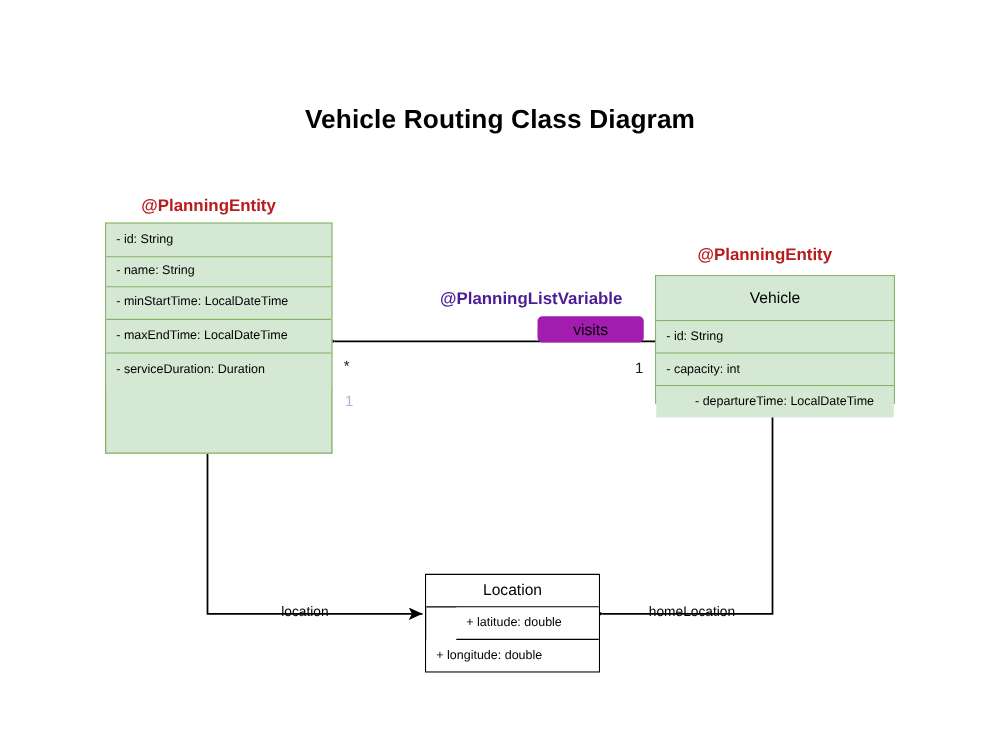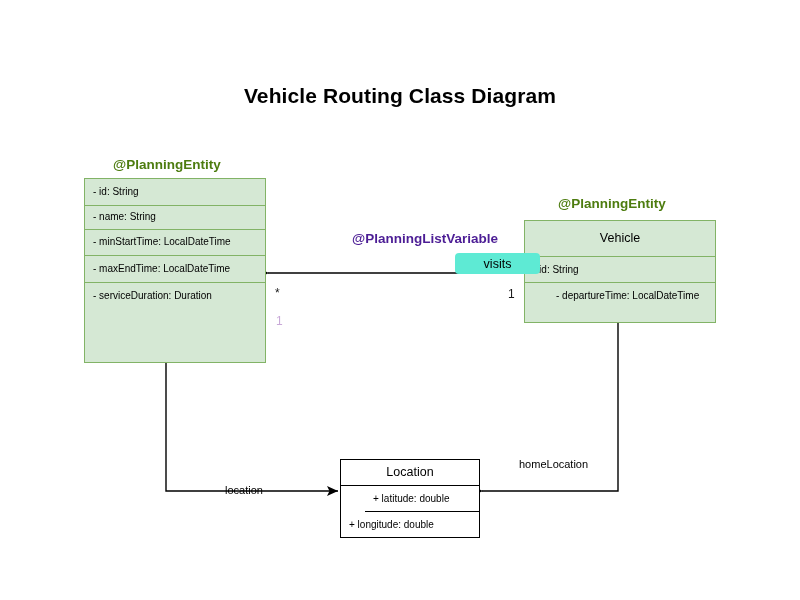--- a/index.html
+++ b/index.html
@@ -38,21 +38,21 @@
     color: #000000;
   }
 
   
   .stereotype {
     position: absolute;
     font-size: 13.5px;
     font-weight: bold;
     white-space: nowrap;
   }
-  .stereotype.green  { color: #4d7c0f; }
+  .stereotype.green  { color: #b91c1c; }
   .stereotype.orange { color: #4c1d95; }
 
   
   .uml-class {
     position: absolute;
     box-sizing: border-box;
   }
   .uml-class .row {
     box-sizing: border-box;
     font-size: 10px;
@@ -91,29 +91,28 @@
   .uml-class.plain .row {
     background: #ffffff;
     border-bottom: 1px solid #000000;
     color: #000000;
   }
   .uml-class.plain .row:last-child { border-bottom: none; }
 
   
   .assoc-badge {
     position: absolute;
-    background: #5eead4;
+    background: #a21caf;
     border-radius: 4px;
     font-size: 12.5px;
     color: #000000;
     display: flex;
     align-items: center;
     justify-content: center;
     white-space: nowrap;
-    margin-left: 25px;
   }
 
   
   .edge-label {
     position: absolute;
     font-size: 11px;
     color: #000000;
     white-space: nowrap;
   }
   .multiplicity {
@@ -159,20 +158,21 @@
     <div class="row attr" style="height:26.5px;">- minStartTime: LocalDateTime</div>
     <div class="row attr" style="height:26.5px;">- maxEndTime: LocalDateTime</div>
     <div class="row attr" style="height:26px;text-align:center;">- serviceDuration: Duration</div>
   </div>
 
   <div class="stereotype green" style="left:558px; top:196px;">@PlanningEntity</div>
 
   <div class="uml-class green" style="left:524px; top:220px; width:192px; height:103px;">
     <div class="row header" style="height:36px;">Vehicle</div>
     <div class="row attr" style="height:26px;">- id: String</div>
+    <div class="row attr" style="height:26px;">- capacity: int</div>
     <div class="row attr" style="height:25px;padding-left:31px;">- departureTime: LocalDateTime</div>
   </div>
 
   <div class="uml-class plain" style="left:340px; top:459px; width:140px; height:79px;">
     <div class="row header" style="height:26px;">Location</div>
     <div class="row attr" style="height:26px;margin-left:24px;">+ latitude: double</div>
     <div class="row attr" style="height:25px;">+ longitude: double</div>
   </div>
 
   <div class="stereotype orange" style="left:352px; top:231px;">@PlanningListVariable</div>
@@ -180,15 +180,15 @@
   <div class="assoc-badge" style="left:430px; top:253px; width:85px; height:21px;">visits</div>
 
   <div class="multiplicity dark" style="left:275px; top:286px;">*</div>
 
   <div class="multiplicity faint" style="left:276px; top:314px;">1</div>
 
   <div class="multiplicity dark" style="left:508px; top:287px;">1</div>
 
   <div class="edge-label" style="left:225px; top:484px;">location</div>
 
-  <div class="edge-label" style="left:519px; top:458px;">homeLocation</div>
+  <div class="edge-label" style="left:519px; top:484px;">homeLocation</div>
 
 </div>
 
 </body></html>

